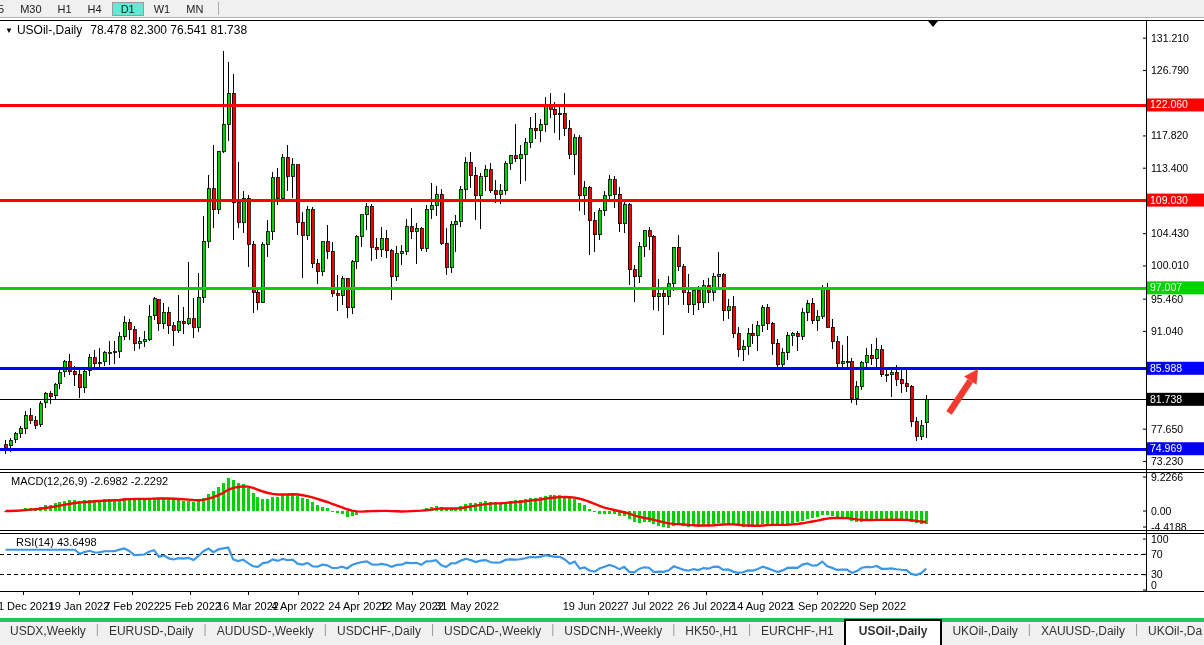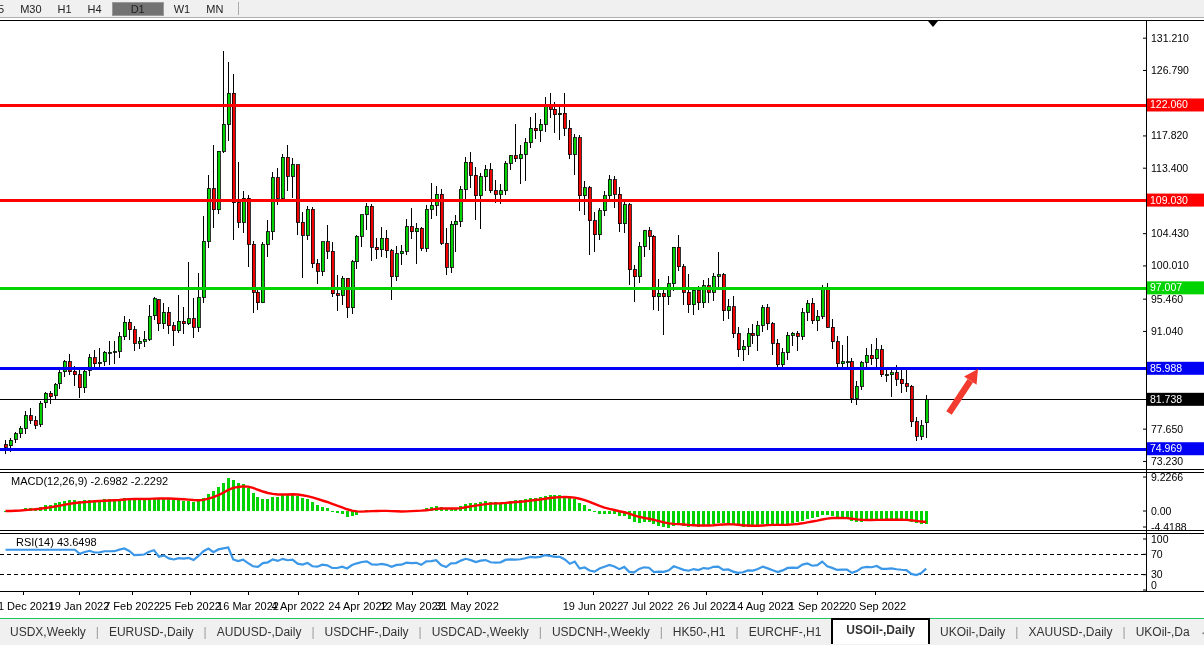--- a/index.html
+++ b/index.html
@@ -2,31 +2,31 @@
 <html><head>
 <meta charset="utf-8">
 <style>
   html,body{margin:0;padding:0;background:#fff;}
   body{width:1204px;height:645px;overflow:hidden;font-family:"Liberation Sans",sans-serif;}
   #app{position:relative;width:1204px;height:645px;background:#fff;}
   .toolbar{position:absolute;top:0;left:0;width:1204px;height:17px;background:#f0f0f0;
            border-bottom:1px solid #b0b0b0;display:flex;align-items:center;font-size:11px;color:#222;}
   .tf{padding:1px 6px;margin:0 2px;white-space:nowrap;}
   .tf:first-child{margin-left:-8px;}
-  .tf.active{background:#737373;border:1px solid #999;padding:0 18px;}
+  .tf.active{background:#5eead4;border:1px solid #999;padding:0 8px;}
   .vsep{width:1px;height:13px;background:#aaa;margin:0 7px;}
   .overlay{position:absolute;color:#000;white-space:nowrap;}
   #title-bar{left:5px;top:23px;font-size:12px;}
   #title-bar .tri{font-size:8px;vertical-align:1px;margin-right:4px;}
   #title-bar .ohlc{margin-left:8px;}
   #macd-label{left:11px;top:475px;font-size:11px;}
   #rsi-label{left:16px;top:536px;font-size:11px;}
   svg{position:absolute;left:0;top:0;}
   .tabbar{position:absolute;left:0;top:618px;width:1204px;height:27px;background:#f0f0f0;
-          border-top:1px solid #22c55e;display:flex;align-items:center;font-size:12px;color:#333;box-sizing:border-box;}
+          border-top:4px solid #22c55e;display:flex;align-items:flex-start;font-size:12px;color:#333;box-sizing:border-box;}
   .tab{padding:2px 10px;white-space:nowrap;}
   .tab.active{background:#fff;border:2px solid #000;border-bottom:none;font-weight:bold;
               padding:3px 13px 7px;margin-top:-3px;}
   .tabsep{color:#999;}
   .scrollbtns{margin-left:auto;display:flex;gap:9px;padding-right:5px;font-size:10px;align-items:center;}
   .scrollbtns .left{color:#8a8a8a;}
   .scrollbtns .right{color:#000;}
 </style>
 </head>
 <body>
@@ -711,30 +711,33 @@
         <line x1="875" y1="591" x2="875" y2="595" stroke="#000" stroke-width="1" shape-rendering="crispEdges"></line>
         <text x="875" y="610" font-size="11" fill="#000" font-family="&quot;Liberation Sans&quot;,sans-serif" text-anchor="middle">20 Sep 2022</text>
       </g>
       <g>
         <line x1="949" y1="413" x2="970.2956129301265" y2="380.6894148646357" stroke="#f23b2e" stroke-width="6.5"></line>
         <polygon points="978,369 976.5577994647527,384.81676508063936 964.0334263955002,376.56206464863203" fill="#f23b2e"></polygon>
       </g>
       <polygon points="928,21 938,21 933,27" fill="#000"></polygon>
     </svg>
 
+  <div class="overlay" id="title-bar">
+    <span class="tri">▼</span><span>USOil-,Daily</span><span class="ohlc">78.478 82.300 76.541 81.738</span>
+  </div>
 
   <div class="overlay" id="macd-label">MACD(12,26,9) -2.6982 -2.2292</div>
   <div class="overlay" id="rsi-label">RSI(14) 43.6498</div>
 
   <div class="tabbar">
       <span class="tab">USDX,Weekly</span>
       <span class="tabsep">|</span>
       <span class="tab">EURUSD-,Daily</span>
       <span class="tabsep">|</span>
-      <span class="tab">AUDUSD-,Daily</span>
+      <span class="tab">AUDUSD-,Weekly</span>
       <span class="tabsep">|</span>
       <span class="tab">USDCHF-,Daily</span>
       <span class="tabsep">|</span>
       <span class="tab">USDCAD-,Weekly</span>
       <span class="tabsep">|</span>
       <span class="tab">USDCNH-,Weekly</span>
       <span class="tabsep">|</span>
       <span class="tab">HK50-,H1</span>
       <span class="tabsep">|</span>
       <span class="tab">EURCHF-,H1</span>

